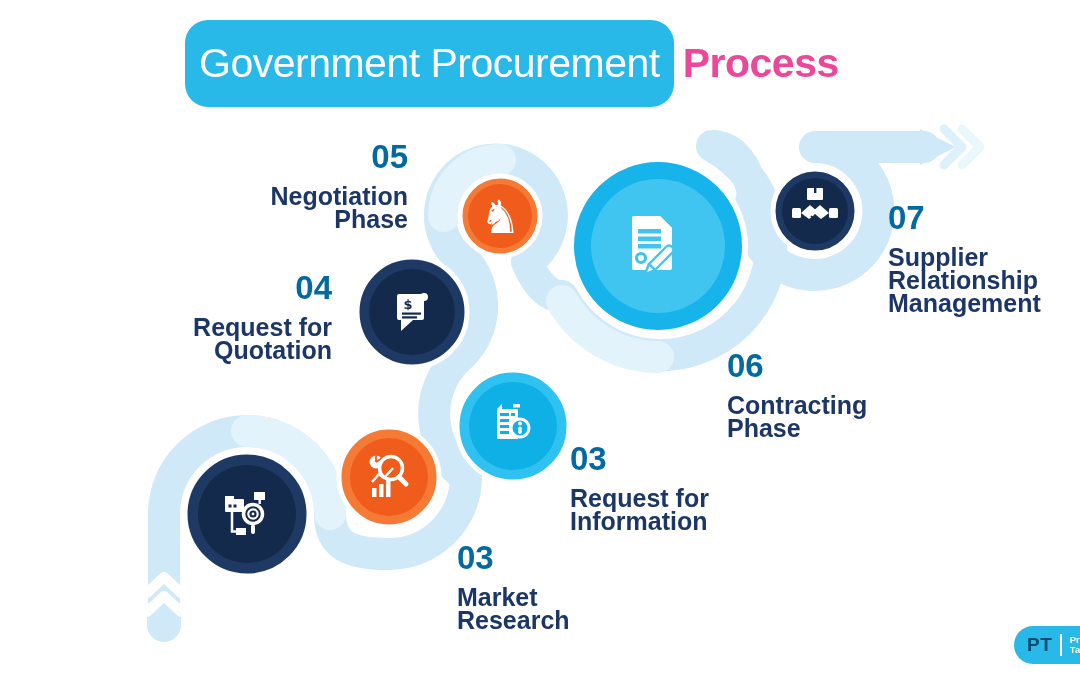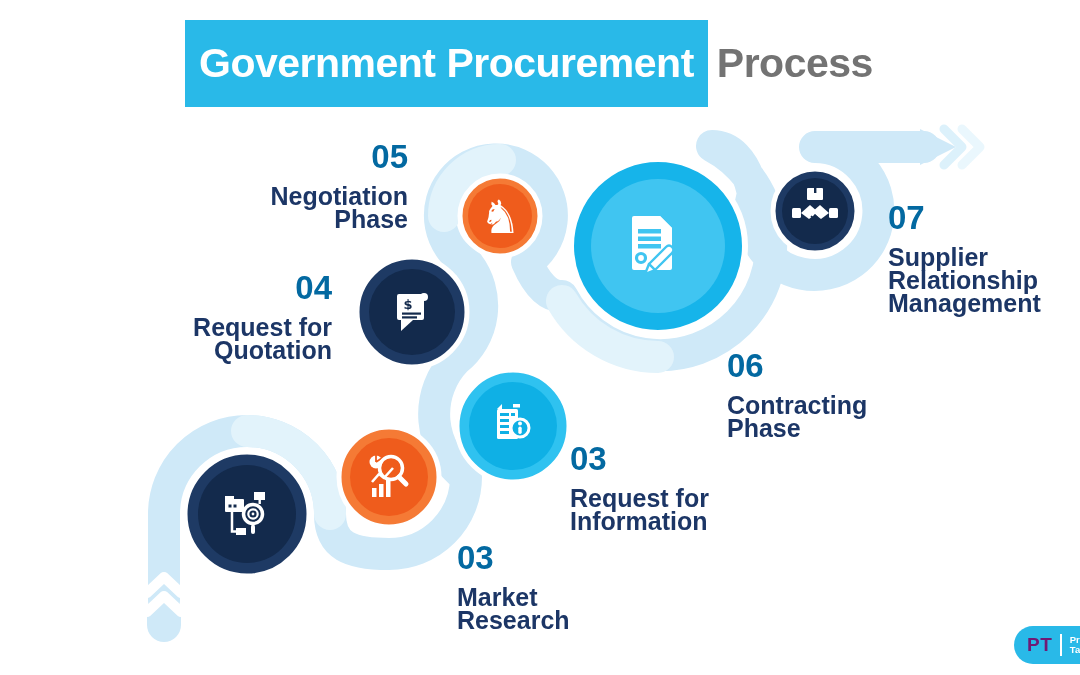--- a/index.html
+++ b/index.html
@@ -7,43 +7,43 @@
     width:1080px;height:675px;overflow:hidden;background:#ffffff;
     font-family:"Liberation Sans", sans-serif;position:relative;
   }
   #canvas{position:absolute;left:0;top:0;width:1080px;height:675px;}
   svg{position:absolute;left:0;top:0;}
 
   
   .title-row{position:absolute;left:185px;top:36px;height:55px;display:flex;align-items:center;}
   .title-chip{
     background:#29b9e8;color:#ffffff;height:55px;display:flex;align-items:center;
-    padding:16px 14px;font-size:41px;font-weight:700;letter-spacing:-0.5px;
+    padding:16px 14px;font-size:41px;font-weight:400;letter-spacing:-0.5px;border-radius:23px;
   }
-  .title-rest{color:#737373;font-size:41px;font-weight:700;margin-left:9px;letter-spacing:-0.5px;}
+  .title-rest{color:#ec4899;font-size:41px;font-weight:700;margin-left:9px;letter-spacing:-0.5px;}
 
   
   .step-text{position:absolute;color:#1c3666;}
   .step-text .num{font-size:33px;font-weight:700;line-height:36px;color:#0369a1;}
   .step-text .lbl{font-size:25px;font-weight:700;line-height:23px;white-space:pre-line;margin-top:10px;}
   .t1{left:0px;   top:453px; width:133px; text-align:right;}
   .t2{left:457px; top:540px; width:160px; text-align:left;}
   .t3{left:570px; top:441px; width:170px; text-align:left;}
   .t4{left:130px; top:270px; width:202px; text-align:right;}
   .t5{left:204px; top:139px; width:204px; text-align:right;}
   .t6{left:727px; top:348px; width:170px; text-align:left;}
   .t7{left:888px; top:200px; width:180px; text-align:left;}
 
   
   .logo{
     position:absolute;left:1014px;top:626px;height:38px;width:140px;
     background:#29b9e8;border-radius:19px;display:flex;align-items:center;
     padding:0 0 0 13px;box-sizing:border-box;gap:8px;
   }
-  .logo-pt{color:#701a75;font-weight:700;font-size:19px;letter-spacing:0.5px;}
+  .logo-pt{color:#0c4a6e;font-weight:700;font-size:19px;letter-spacing:0.5px;}
   .logo-sep{width:1.5px;height:22px;background:#ffffff;}
   .logo-name{color:#fff;font-size:9.5px;line-height:10.5px;font-weight:600;white-space:pre-line;}
 </style>
 </head>
 <body>
 
 <div id="canvas">
 
   <svg width="1080" height="675" viewBox="0 0 1080 675">
 

